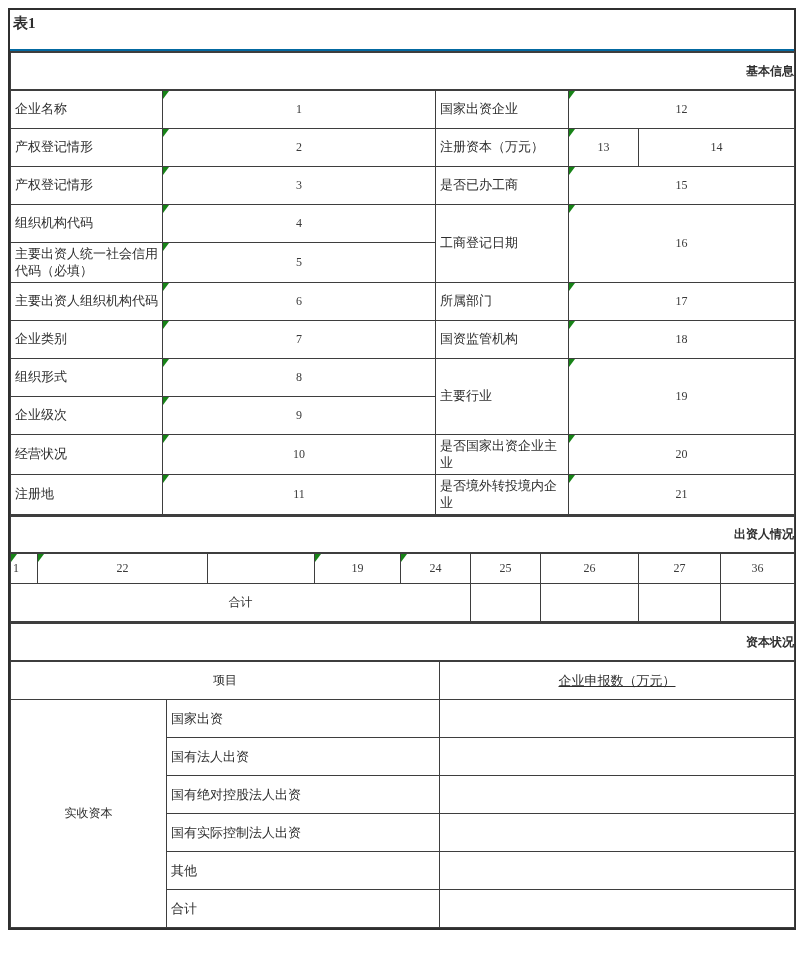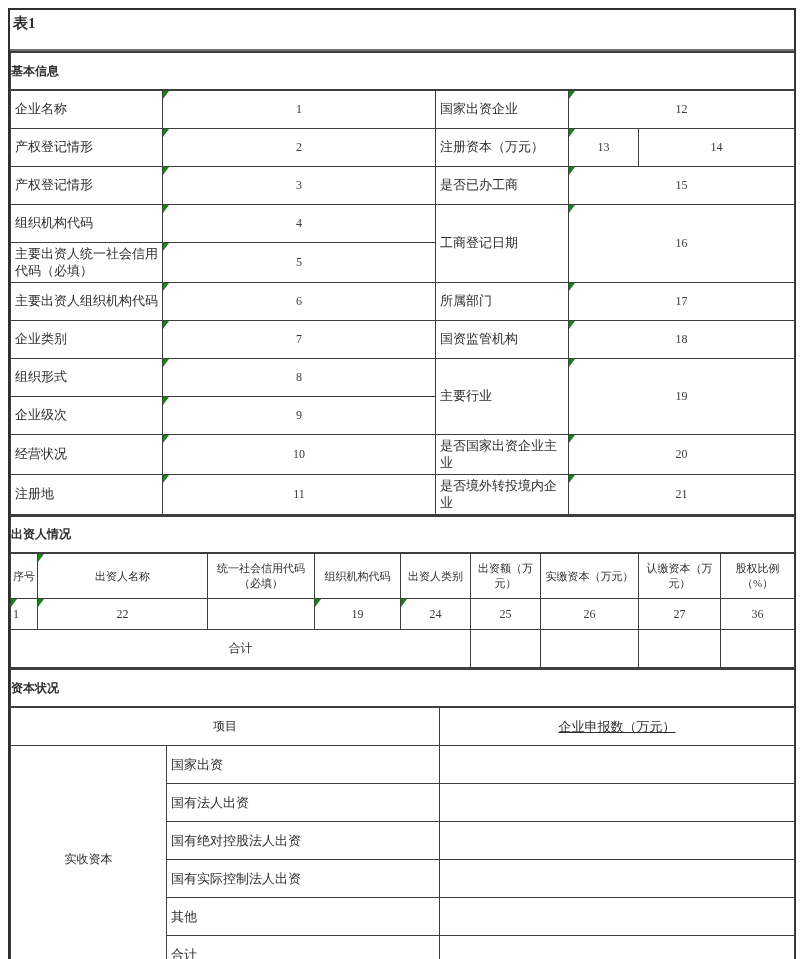--- a/index.html
+++ b/index.html
@@ -9,34 +9,34 @@
     color:#2e2e2e;
     -webkit-font-smoothing:antialiased;
   }
   .sheet {
     position:absolute; left:8px; top:8px; width:784px;
     border:2px solid #2f2f2f;
   }
   
   .title-bar {
     position:relative; height:39px;
-    border-bottom:2px solid #737373;
+    border-bottom:2px solid #0369a1;
     display:flex; align-items:center; justify-content:center;
   }
   .title-tag {
     position:absolute; left:3px; top:4px;
     font-size:15px; font-weight:bold;
   }
   .title-text { font-size:16px; font-weight:bold; letter-spacing:1px; }
 
   table { width:100%; border-collapse:collapse; table-layout:fixed; }
   td,th { border:1px solid #3e3e3e; padding:0; vertical-align:middle; }
 
   .sect {
-    text-align:left; font-weight:bold; font-size:12px;
+    text-align:right; font-weight:bold; font-size:12px;
     border-top-width:2px; border-bottom-width:2px;
   }
   .lab {
     text-align:left; font-size:13px; line-height:1.35;
     padding:2px 3px 2px 4px; font-weight:normal;
   }
   .val {
     text-align:center; font-size:12px; color:#3a3a3a;
     position:relative;
   }
@@ -164,31 +164,20 @@
         <col style="width:70px">
         <col style="width:98px">
         <col style="width:82px">
         <col style="width:74px">
       </colgroup>
     <tbody>
         <tr class="r37">
           <td class="sect" colspan="9">出资人情况</td>
         </tr>
 
-    <tr class="r46">
-      <th class="colhead">序号</th>
-      <th class="colhead"><span class="mark"></span><span class="cv">出资人名称</span></th>
-      <th class="colhead">统一社会信用代码（必填）</th>
-      <th class="colhead">组织机构代码</th>
-      <th class="colhead">出资人类别</th>
-      <th class="colhead">出资额（万元）</th>
-      <th class="colhead">实缴资本（万元）</th>
-      <th class="colhead">认缴资本（万元）</th>
-      <th class="colhead">股权比例（%）</th>
-    </tr>
 
     <tr class="r31">
       <td class="val" style="text-align:left;padding-left:2px;"><span class="mark"></span><span class="cv">1</span></td>
       <td class="val"><span class="mark"></span><span class="cv">22</span></td>
       <td class="val"></td>
       <td class="val"><span class="mark"></span><span class="cv">19</span></td>
       <td class="val"><span class="mark"></span><span class="cv">24</span></td>
       <td class="val">25</td>
       <td class="val">26</td>
       <td class="val">27</td>

